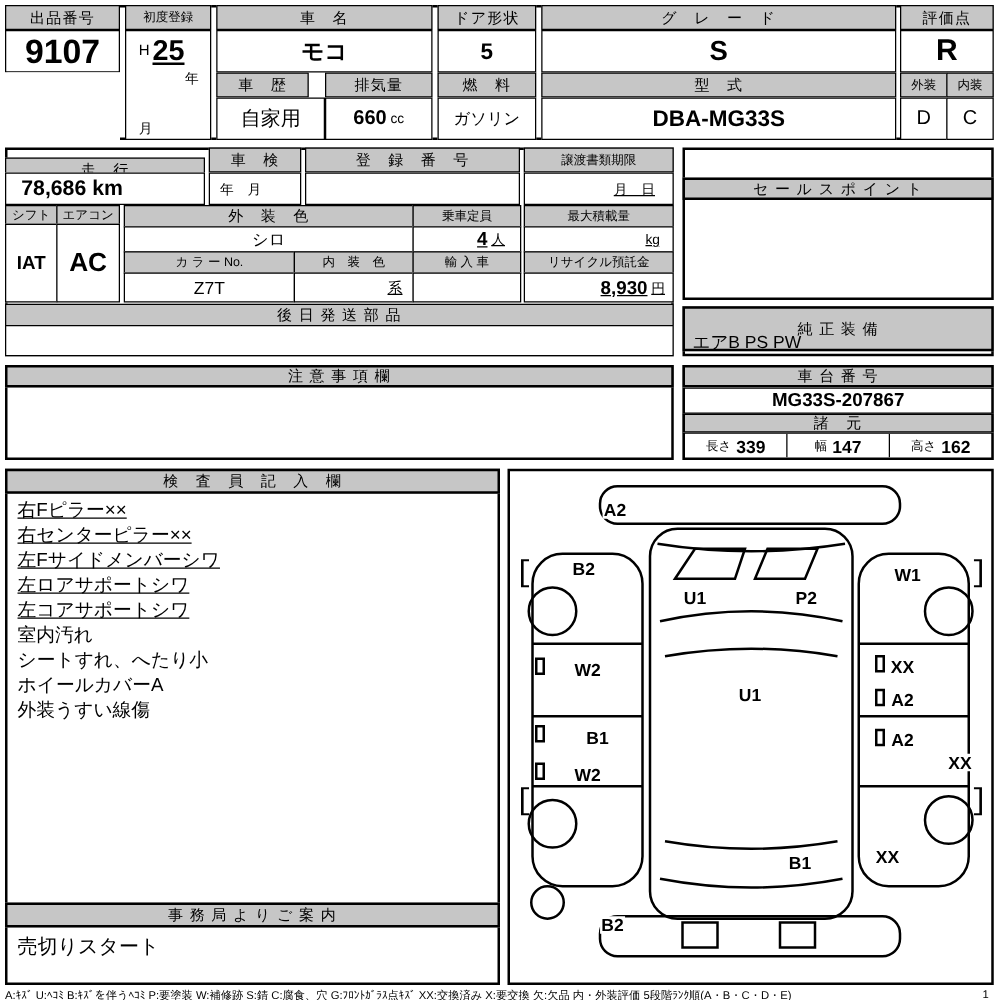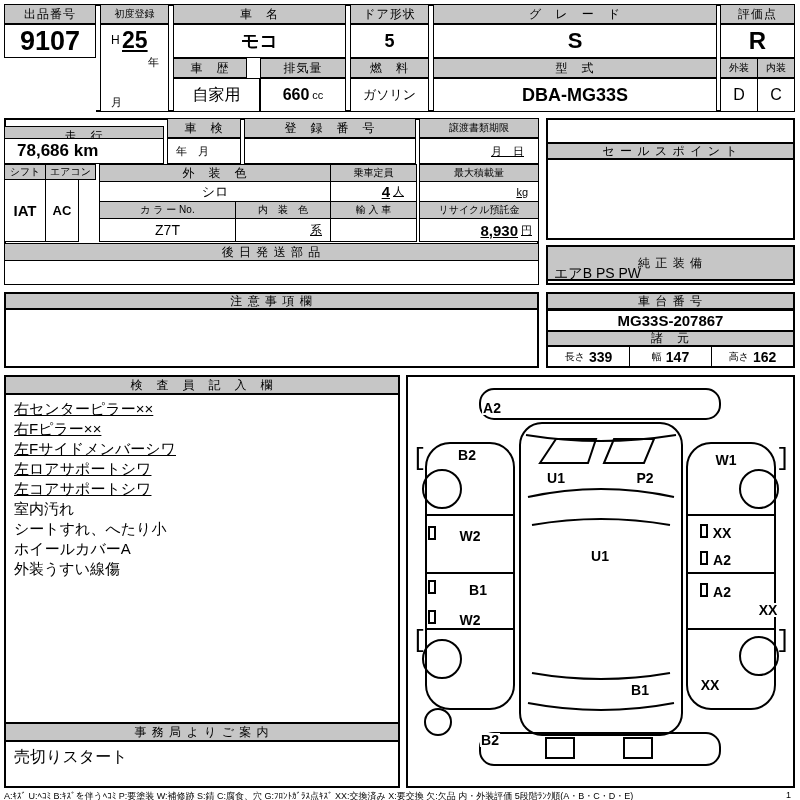--- a/index.html
+++ b/index.html
@@ -87,21 +87,21 @@
 
 <div class="cell hdr" style="left:244px;top:118px;width:172px;height:20px;">登　録　番　号</div>
 <div class="cell" style="left:244px;top:138px;width:172px;height:26px;"></div>
 
 <div class="cell hdr sm" style="left:419px;top:118px;width:120px;height:20px;">譲渡書類期限</div>
 <div class="cell right" style="left:419px;top:138px;width:120px;height:26px;font-size:11px;padding-right:14px;">月　日</div>
 
 <div class="cell hdr sm" style="left:4px;top:164px;width:42px;height:16px;">シフト</div>
 <div class="cell hdr sm" style="left:45px;top:164px;width:51px;height:16px;">エアコン</div>
 <div class="cell b" style="left:4px;top:179px;width:42px;height:63px;font-size:15px;">IAT</div>
-<div class="cell b" style="left:45px;top:179px;width:34px;height:63px;font-size:13px;">AC</div>
+<div class="cell b" style="left:45px;top:179px;width:51px;height:63px;font-size:21px;">AC</div>
 
 <div class="cell hdr" style="left:99px;top:164px;width:232px;height:18px;">外　装　色</div>
 <div class="cell" style="left:99px;top:181px;width:232px;height:21px;font-size:13px;">シロ</div>
 
 <div class="cell hdr sm" style="left:330px;top:164px;width:87px;height:18px;">乗車定員</div>
 <div class="cell right" style="left:330px;top:181px;width:87px;height:21px;padding-right:12px;">
   <span class="b" style="font-size:15px;">4</span>
   <span class="unit">人</span>
 </div>
 
@@ -157,22 +157,22 @@
     <div class="spec-group">
       <span class="spec-label">高さ</span>
       <span class="spec-val">162</span>
     </div>
   </div>
 </div>
 
 <div class="wrap" style="left:4px;top:375px;width:396px;height:413px;">
   <div class="cell hdr" style="left:-2px;top:-2px;width:396px;height:20px;border-width:2px;">検　査　員　記　入　欄</div>
   <div style="position:absolute;left:8px;top:22px;right:8px;">
+      <div class="note u">右Fピラー××</div>
       <div class="note u">右センターピラー××</div>
-      <div class="note u">右Fピラー××</div>
       <div class="note u">左Fサイドメンバーシワ</div>
       <div class="note u">左ロアサポートシワ</div>
       <div class="note u">左コアサポートシワ</div>
       <div class="note">室内汚れ</div>
       <div class="note">シートすれ、へたり小</div>
       <div class="note">ホイールカバーA</div>
       <div class="note">外装うすい線傷</div>
     </div>
   <div class="cell hdr" style="left:-2px;top:345px;width:396px;height:20px;border-width:2px;">事 務 局 よ り ご 案 内</div>
   <div style="position:absolute;left:8px;top:370px;font-size:16px;">売切りスタート</div>

